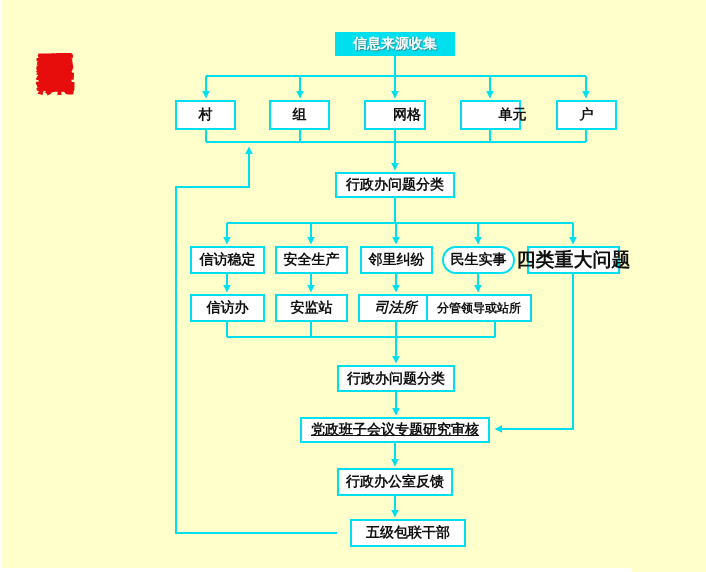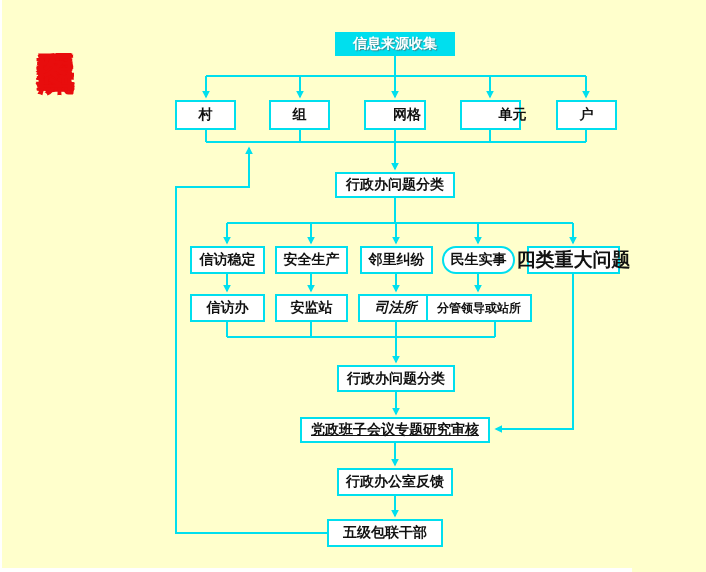--- a/index.html
+++ b/index.html
@@ -39,21 +39,21 @@
   .n-cat2{left:360px;top:246px;width:73px;height:28px;}
   .n-cat3{left:442px;top:246px;width:73px;height:28px;border-radius:14px;}
   .n-cat4{left:527px;top:246px;width:93px;height:28px;font-size:19px;}
   .n-h0{left:190px;top:294px;width:75px;height:28px;text-align:center;}
   .n-h1{left:275px;top:294px;width:73px;height:28px;}
   .n-h2{left:358px;top:294px;width:75px;height:28px;font-style:italic;}
   .n-h3{left:426px;top:294px;width:106px;height:28px;font-size:12px;}
   .n-opinion {left:337px;top:365px;width:118px;height:27px;}
   .n-review  {left:300px;top:417px;width:190px;height:26px;text-decoration:underline;}
   .n-feedback{left:337px;top:468px;width:116px;height:28px;}
-  .n-cadres  {left:327px;top:519px;width:116px;height:28px;}
+  .n-cadres  {left:350px;top:519px;width:116px;height:28px;}
 </style>
 </head>
 <body>
 
 <div class="stage">
 
   <svg class="connectors" viewBox="0 0 706 572" xmlns="http://www.w3.org/2000/svg">
     <defs>
       <marker id="arr" viewBox="0 0 10 10" refX="8" refY="5" markerWidth="4" markerHeight="4" orient="auto">
         <path d="M0,0 L10,5 L0,10 z" fill="#00dfee"></path>

